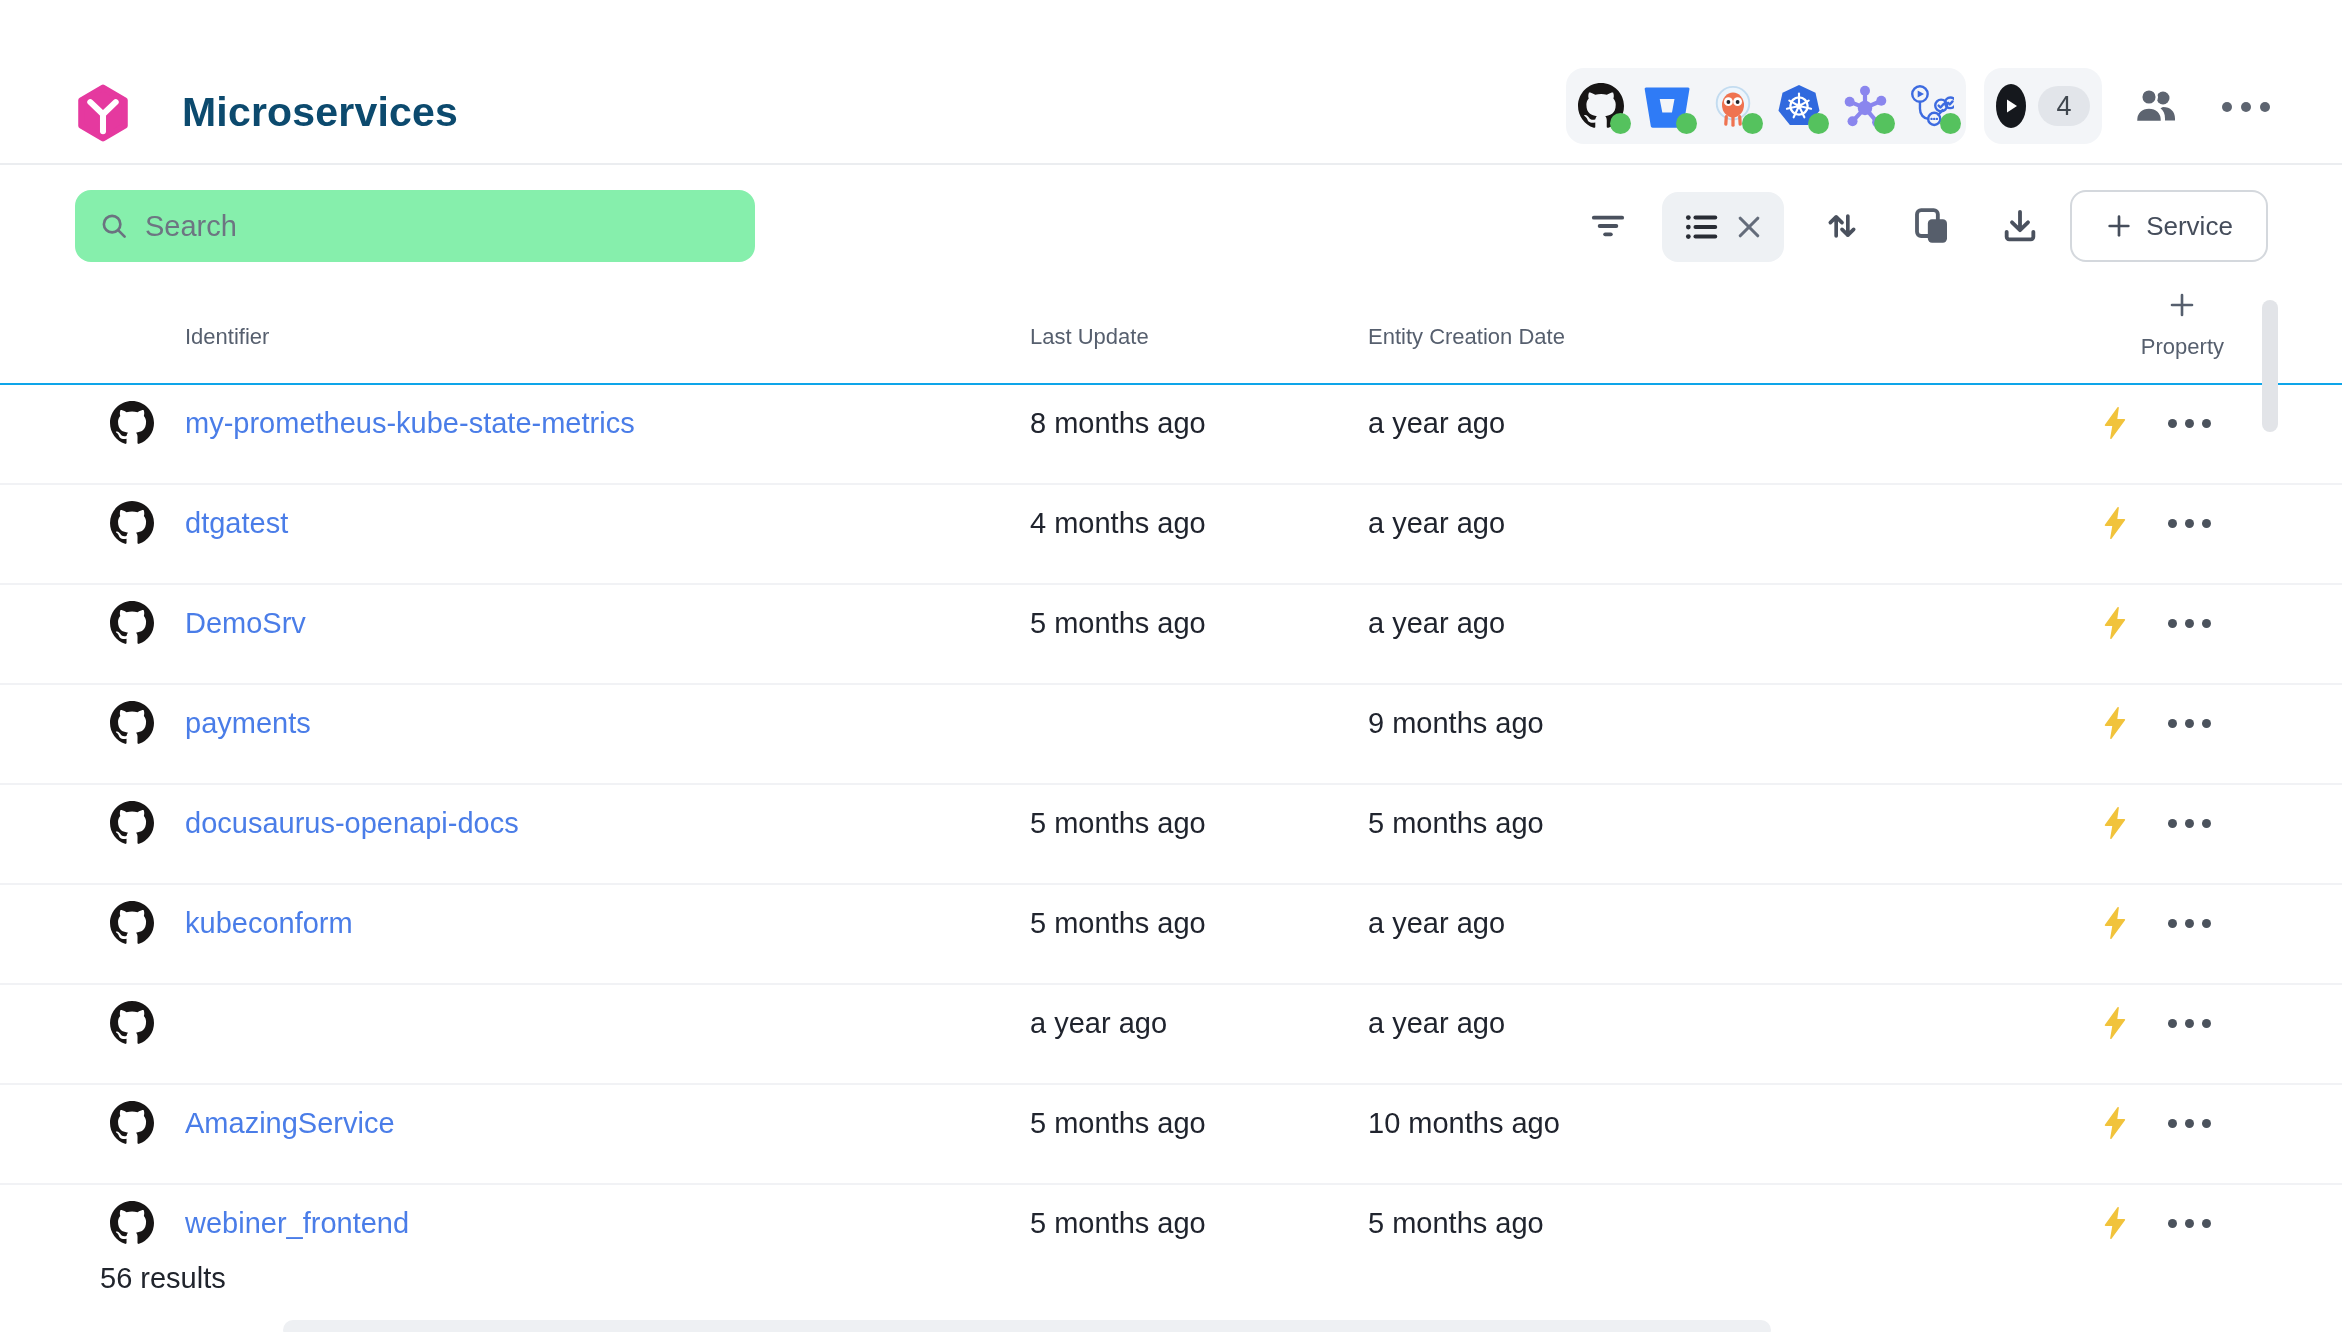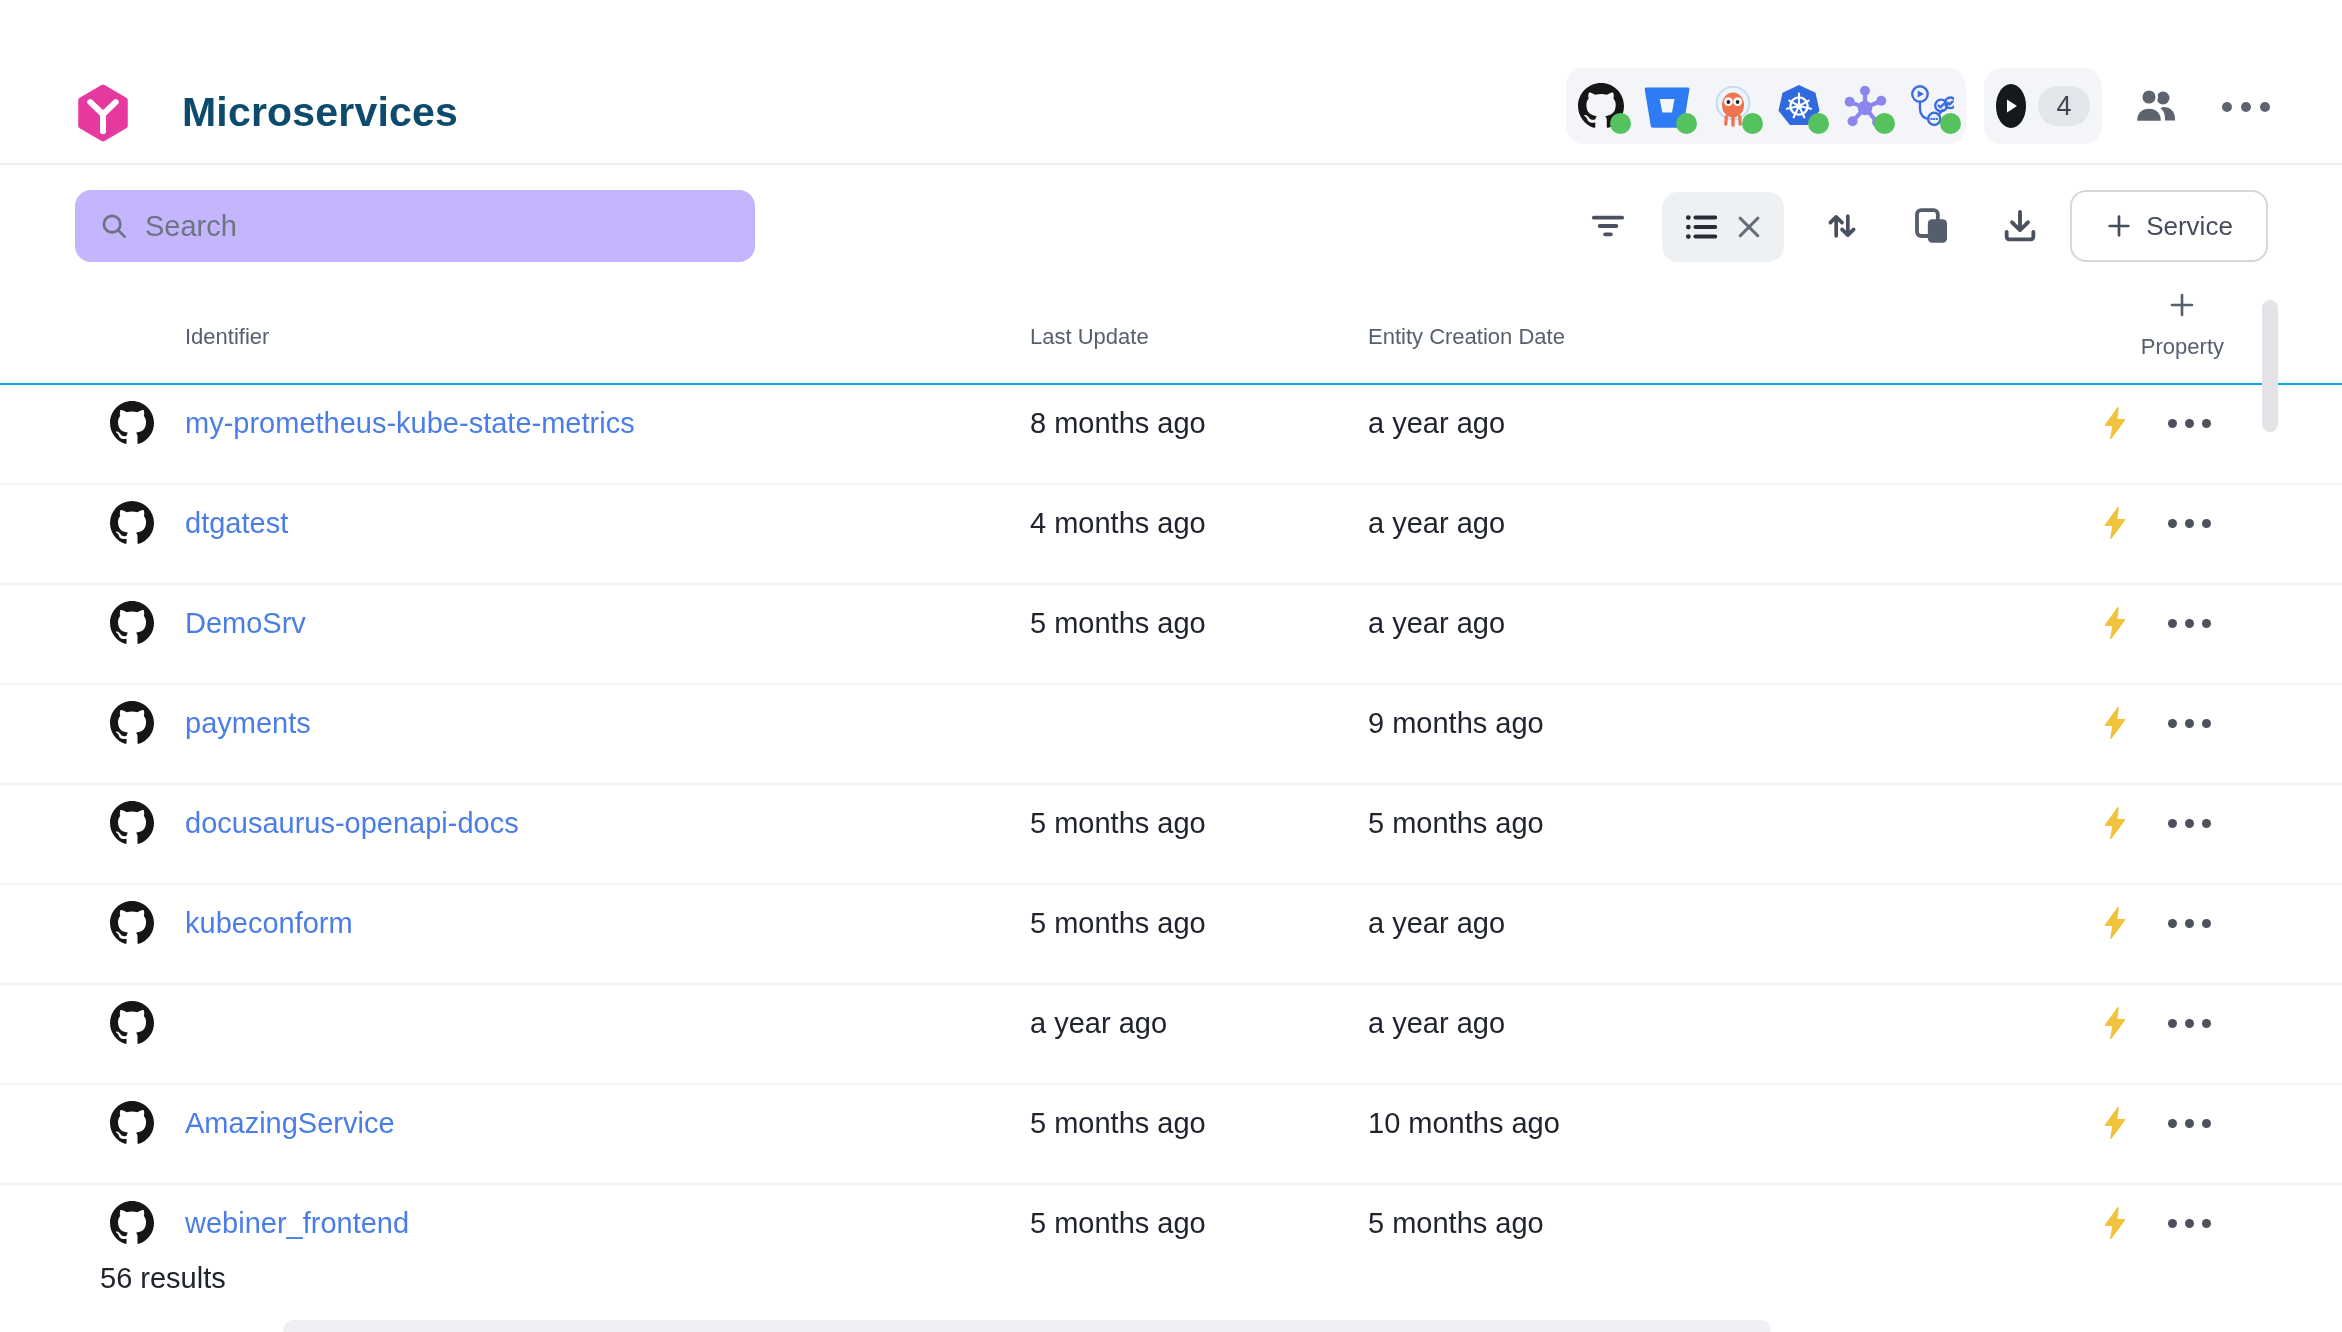--- a/index.html
+++ b/index.html
@@ -28,21 +28,21 @@
                      font-size:27px; color:#40474f; }
 
   #users-button { left:2132px; top:83px; width:48px; height:48px; }
   #header-kebab  { left:2222px; top:95px; width:48px; height:24px; display:flex;
                    align-items:center; gap:9px; justify-content:center; }
   #header-kebab .dot { width:10px; height:10px; border-radius:50%; background:#5d6470; }
 
   #header-divider { left:0; top:163px; width:2342px; height:2px; background:#ebedf0; }
 
   
-  #search-box { left:75px; top:190px; width:680px; height:72px; background:#c4b5fd;
+  #search-box { left:75px; top:190px; width:680px; height:72px; background:#86efac;
                 border-radius:16px; display:flex; align-items:center; padding:0 24px; gap:16px; }
   #search-input { border:none; outline:none; background:transparent; flex:1;
                   font-size:29px; color:#3c424c; font-family:"Liberation Sans",sans-serif; }
   #search-input::placeholder { color:#6d7582; }
 
   .tool-icon { top:198px; width:56px; height:56px; display:flex; align-items:center; justify-content:center; }
   #filter-button   { left:1580px; }
   #view-toggle-group { left:1662px; top:192px; width:122px; height:70px; background:#eef1f4;
                        border-radius:16px; display:flex; align-items:center; justify-content:center; gap:14px; }
   #sort-button     { left:1814px; }

